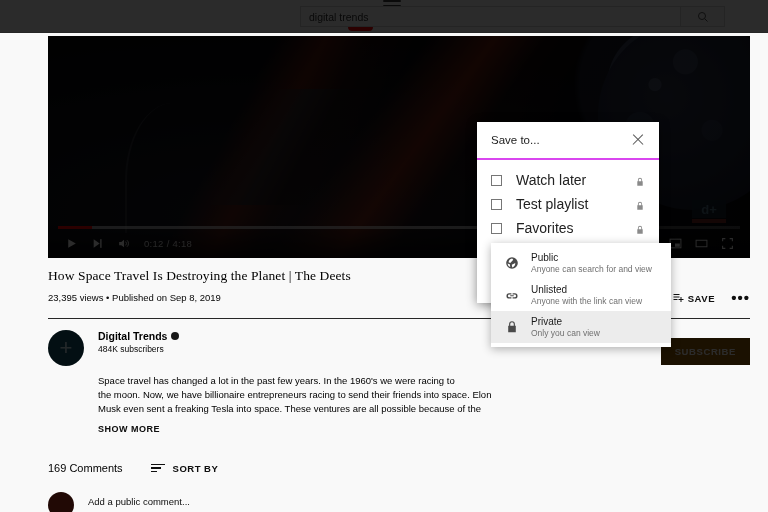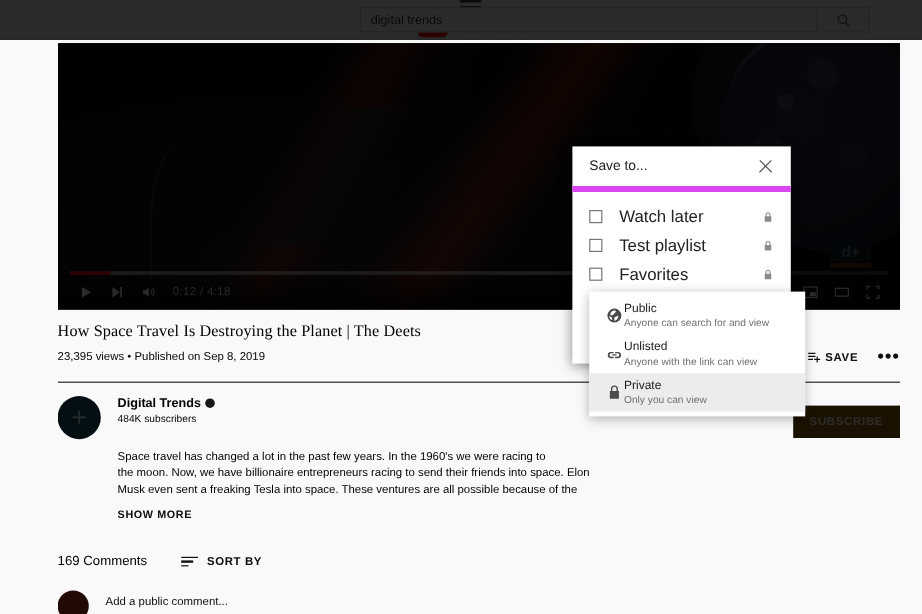--- a/index.html
+++ b/index.html
@@ -232,21 +232,21 @@
     position: absolute;
     left: 477px; top: 122px;
     width: 182px;
     background: #ffffff;
     box-shadow: 0 2px 10px rgba(0,0,0,0.45);
     z-index: 50;
   }
   .modal-head {
     height: 38px; display: flex; align-items: center; justify-content: space-between;
     padding: 0 14px;
-    border-bottom: 5px solid #d946ef;
+    border-bottom: 2px solid #d946ef;
   }
   .modal-title { font-size: 11.5px; color: #222; }
   .close-x { width: 14px; height: 14px; cursor: pointer; position: relative; }
   .close-x::before, .close-x::after {
     content: ""; position: absolute; left: 0; top: 6px; width: 14px; height: 1.4px; background: #555;
   }
   .close-x::before { transform: rotate(45deg); }
   .close-x::after { transform: rotate(-45deg); }
   .pl-list { padding: 8px 0 6px 0; }
   .pl-item {
@@ -285,21 +285,21 @@
     padding: 4px 0;
   }
   .pv-item {
     display: flex; align-items: center;
     padding: 5px 12px;
     cursor: pointer;
   }
   .pv-item.active { background: #ececec; }
   .pv-icon { width: 17px; flex: 0 0 17px; display: flex; align-items: center; justify-content: center; }
   .pv-icon svg { fill: #4a4a4a; }
-  .pv-text { }
+  .pv-text { margin-left: 11px; }
   .pv-name { font-size: 10px; color: #1a1a1a; }
   .pv-desc { font-size: 8.5px; color: #707070; margin-top: 1px; }
 </style>
 </head>
 <body>
 
 <div class="page">
 
   <div class="dimmed">
 

